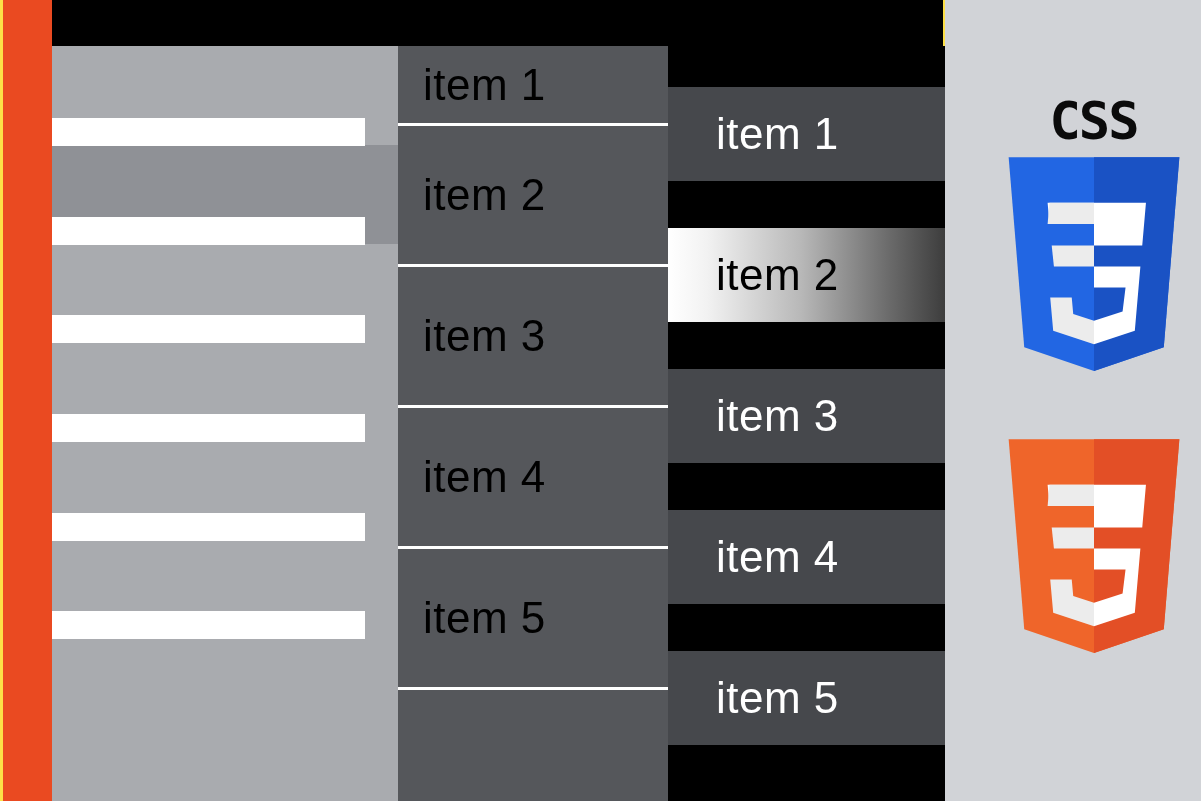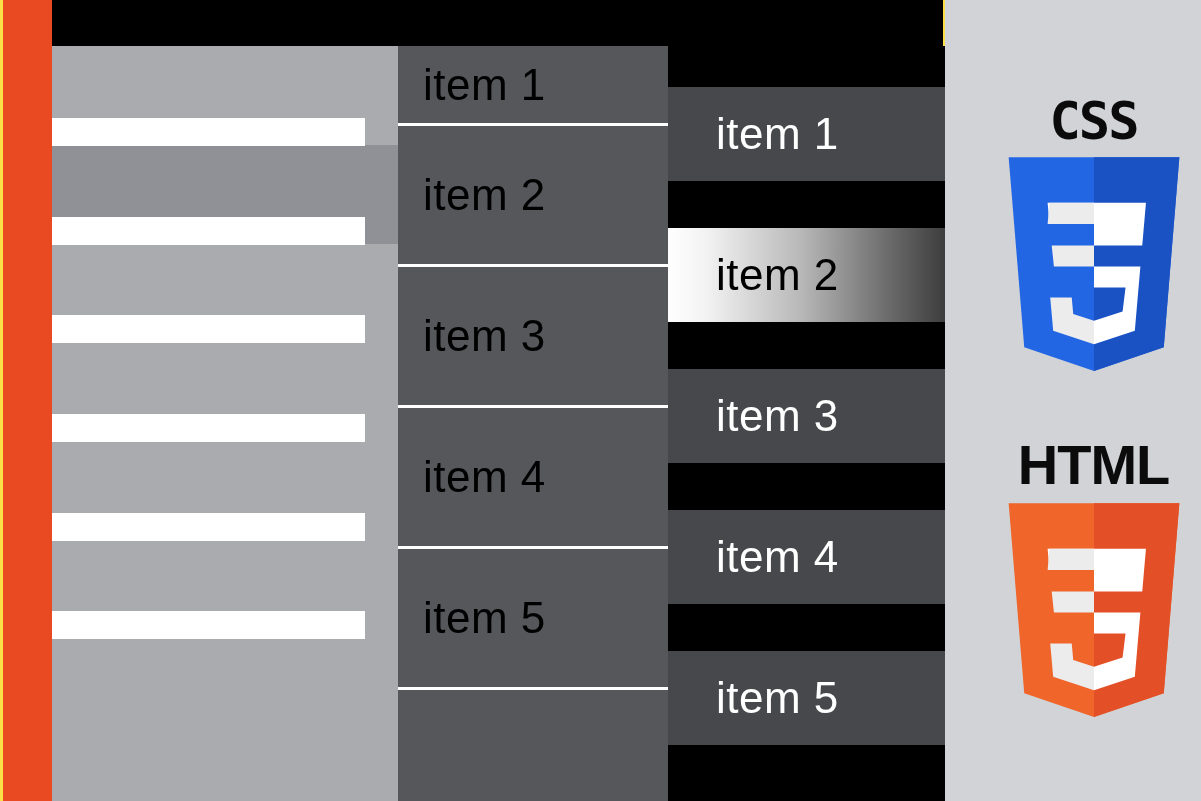--- a/index.html
+++ b/index.html
@@ -228,21 +228,20 @@
         <polygon fill="#2266e3" points="26,0 486,0 444,512 256,576 68,512"></polygon>
         <polygon fill="#1a52c4" points="256,0 256,576 444,512 486,0"></polygon>
         <polygon fill="#ffffff" points="256,123 396,123 386,238 256,238 256,295 381,295 366,468 256,504 256,441 333,416 341,351 256,351 256,295 256,238 256,180 136,180 131,123"></polygon>
         <polygon fill="#ececec" points="256,123 136,123 131,180 256,180"></polygon>
         <polygon fill="#ececec" points="256,238 142,238 148,295 256,295"></polygon>
         <polygon fill="#ececec" points="256,441 256,504 146,468 138,378 196,378 200,423"></polygon>
       </svg>
     </div>
 
     <div class="logo-block" style="top:437px;">
-      <div class="wordmark html-mark">HTML</div>
       <svg class="shield-svg" width="190" height="218" viewBox="0 0 512 576">
         <polygon fill="#ef652a" points="26,0 486,0 444,512 256,576 68,512"></polygon>
         <polygon fill="#e34f26" points="256,0 256,576 444,512 486,0"></polygon>
         <polygon fill="#ffffff" points="256,123 396,123 386,238 256,238 256,295 381,295 366,468 256,504 256,441 333,416 341,351 256,351 256,295 256,238 256,180 136,180 131,123"></polygon>
         <polygon fill="#ececec" points="256,123 136,123 131,180 256,180"></polygon>
         <polygon fill="#ececec" points="256,238 142,238 148,295 256,295"></polygon>
         <polygon fill="#ececec" points="256,441 256,504 146,468 138,378 196,378 200,423"></polygon>
       </svg>
     </div>
 

